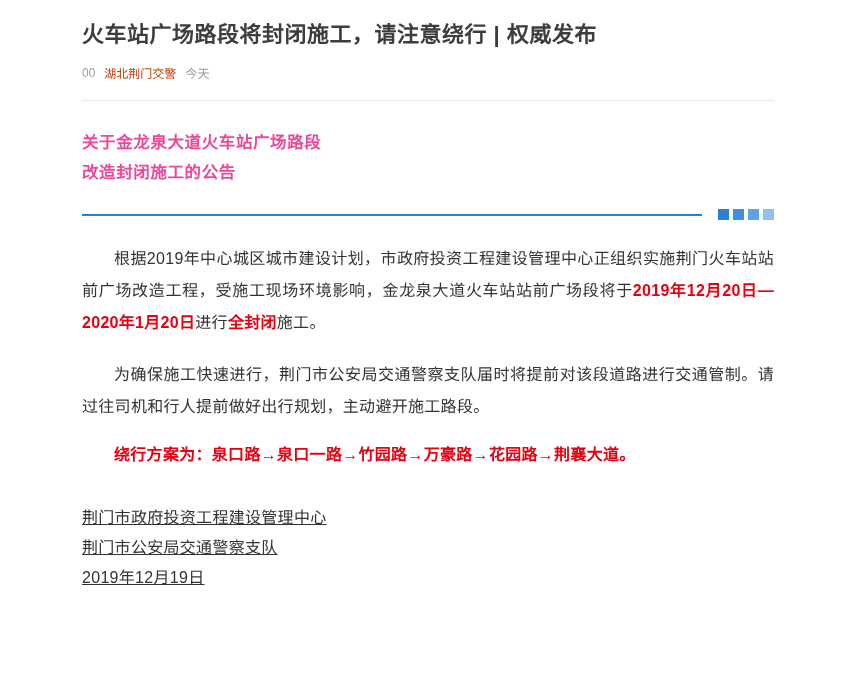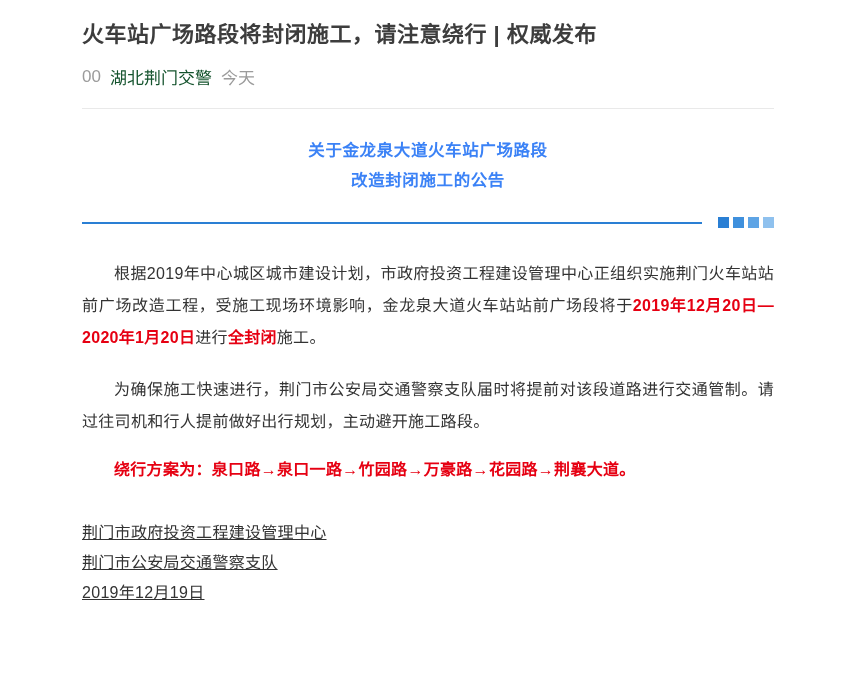--- a/index.html
+++ b/index.html
@@ -26,51 +26,51 @@
     font-size: 22px;
     font-weight: bold;
     color: #3d3d3d;
     letter-spacing: 0.5px;
     margin: 0;
     padding-top: 18px;
     line-height: 34px;
   }
   .meta-row {
     margin-top: 12px;
-    font-size: 17px;
+    font-size: 12px;
     color: #9b9b9b;
     display: flex;
     align-items: center;
     gap: 9px;
   }
   .meta-count {
     color: #9b9b9b;
   }
   .meta-source {
-    color: #14532d;
+    color: #c2410c;
   }
   .meta-time {
     color: #9b9b9b;
   }
   .header-rule {
     margin-top: 19px;
     border: 0;
     border-top: 1px solid #e9e9e9;
     height: 0;
   }
   
   .doc {
     margin-top: 26px;
     position: relative;
   }
   .doc-title {
-    text-align: center;
+    text-align: left;
     font-weight: bold;
     font-size: 16.5px;
-    color: #3b82f6;
+    color: #ec4899;
     line-height: 30px;
     letter-spacing: 0.6px;
   }
   .doc-title .line2 {
     display: block;
   }
   
   .blue-sep {
     position: relative;
     margin-top: 22px;
@@ -103,21 +103,21 @@
 
   .para {
     font-size: 16px;
     line-height: 32px;
     color: #333333;
     text-align: justify;
     margin-top: 20px;
     text-indent: 2em;
     letter-spacing: 0.3px;
   }
-  .para.first { margin-top: 29px; }
+  .para.first { margin-top: 22px; }
   .red {
     color: #e60012;
     font-weight: bold;
   }
   .para.detour {
     text-indent: 2em;
     color: #e60012;
     font-weight: bold;
     margin-top: 9px;
   }

